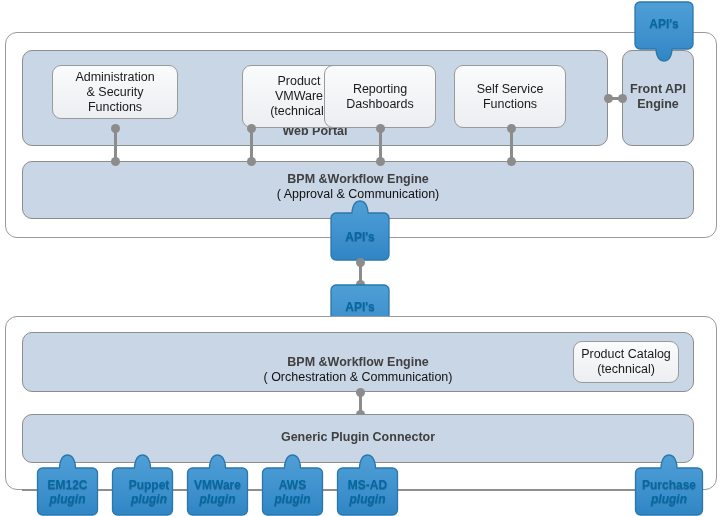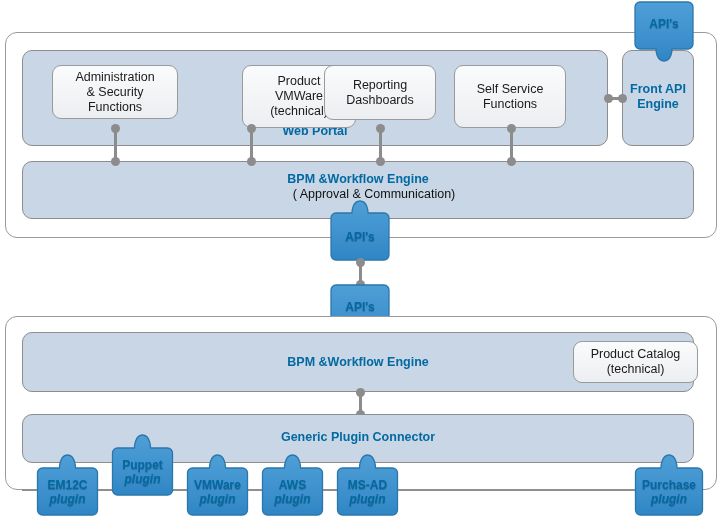--- a/index.html
+++ b/index.html
@@ -45,21 +45,21 @@
     text-align: center;
     color: #1a1a1a;
     font-size: 12.5px;
     line-height: 15px;
   }
 
   .panel-title {
     position: absolute;
     font-weight: bold;
     font-size: 12.5px;
-    color: #0369a1;
+    color: #404040;
     text-align: center;
     line-height: 15px;
     white-space: nowrap;
   }
   .panel-sub {
     position: absolute;
     font-size: 12.5px;
     color: #111;
     text-align: center;
     line-height: 15px;
@@ -143,37 +143,37 @@
   </div>
 
   <div class="abs wbox" style="left:194px; top:65px; width:114px; height:63px;margin-left:48px;">
     <span>
       <span>Product</span><br>
       <span>VMWare</span><br>
       <span>(technical)</span>
     </span>
   </div>
 
-  <div class="abs wbox" style="left:324px; top:65px; width:112px; height:55px;">
+  <div class="abs wbox" style="left:324px; top:65px; width:112px; height:63px;">
     <span>
       <span>Reporting</span><br>
       <span>Dashboards</span>
     </span>
   </div>
 
   <div class="abs wbox" style="left:454px; top:65px; width:112px; height:63px;">
     <span>
       <span>Self Service</span><br>
       <span>Functions</span>
     </span>
   </div>
 
   <div class="abs panel" style="left:22px; top:161px; width:672px; height:58px;"></div>
   <div class="panel-title" style="left:22px; top:172px; width:672px;">BPM &amp;Workflow Engine</div>
-  <div class="panel-sub" style="left:22px; top:187px; width:672px;padding-left:16px;">( Approval &amp; Communication)</div>
+  <div class="panel-sub" style="left:22px; top:187px; width:672px;">( Approval &amp; Communication)</div>
 
   <div class="abs panel" style="left:622px; top:50px; width:72px; height:96px;"></div>
   <div class="panel-title" style="left:622px; top:82px; width:72px;">
     <span>Front API</span><br>
     <span>Engine</span>
   </div>
 
   <div class="conn-v" style="left:113.5px; top:128px; height:33px;"></div>
   <div class="dot" style="left:110.5px; top:124px;"></div>
   <div class="dot" style="left:110.5px; top:157px;"></div>
@@ -222,22 +222,23 @@
                C38,48 38,60 30,60 C22,60 22,48 22,48 H6
                A5,5 0 0 1 1,43 V6 A5,5 0 0 1 6,1 Z" fill="url(#pzGrad)" stroke="#2b77ab" stroke-width="1.3" stroke-linejoin="round"></path>
     </svg>
     <div class="plabel" style="top:16px;">API's</div>
   </div>
 
   <div class="abs outer-container" style="left:5px; top:316px; width:712px; height:174px;"></div>
 
   <div class="abs panel" style="left:22px; top:332px; width:672px; height:60px;"></div>
   <div class="panel-title" style="left:22px; top:355px; width:672px;">BPM &amp;Workflow Engine</div>
-
-  <div class="abs wbox" style="left:573px; top:341px; width:125px; height:42px;">
+  <div class="panel-sub" style="left:22px; top:370px; width:672px;">( Orchestration &amp; Communication)</div>
+
+  <div class="abs wbox" style="left:573px; top:341px; width:106px; height:42px;">
     <span>
       <span>Product Catalog</span><br>
       <span>(technical)</span>
     </span>
   </div>
 
   <div class="conn-v" style="left:358.5px; top:392px; height:22px;"></div>
   <div class="dot" style="left:355.5px; top:388px;"></div>
   <div class="dot" style="left:355.5px; top:410px;"></div>
 
@@ -251,21 +252,21 @@
       <path d="M23.5,16 C23.5,16 23.5,3 31.5,3 C39.5,3 39.5,16 39.5,16 H56.5
                A5,5 0 0 1 61.5,21 V58 A5,5 0 0 1 56.5,63 H6.5
                A5,5 0 0 1 1.5,58 V21 A5,5 0 0 1 6.5,16 Z" fill="url(#pzGrad)" stroke="#2b77ab" stroke-width="1.3" stroke-linejoin="round"></path>
     </svg>
     <div class="plabel" style="top:26px;">
       <span>EM12C</span>
       <span class="sub">plugin</span>
     </div>
   </div>
 
-  <div class="puzzle" style="left:111px; top:432px; width:63px; height:64px;">
+  <div class="puzzle" style="left:111px; top:452px; width:76px; height:64px;">
     <svg width="63" height="64" viewBox="0 0 63 64">
       <path d="M23.5,16 C23.5,16 23.5,3 31.5,3 C39.5,3 39.5,16 39.5,16 H56.5
                A5,5 0 0 1 61.5,21 V58 A5,5 0 0 1 56.5,63 H6.5
                A5,5 0 0 1 1.5,58 V21 A5,5 0 0 1 6.5,16 Z" fill="url(#pzGrad)" stroke="#2b77ab" stroke-width="1.3" stroke-linejoin="round"></path>
     </svg>
     <div class="plabel" style="top:26px;">
       <span>Puppet</span>
       <span class="sub">plugin</span>
     </div>
   </div>

